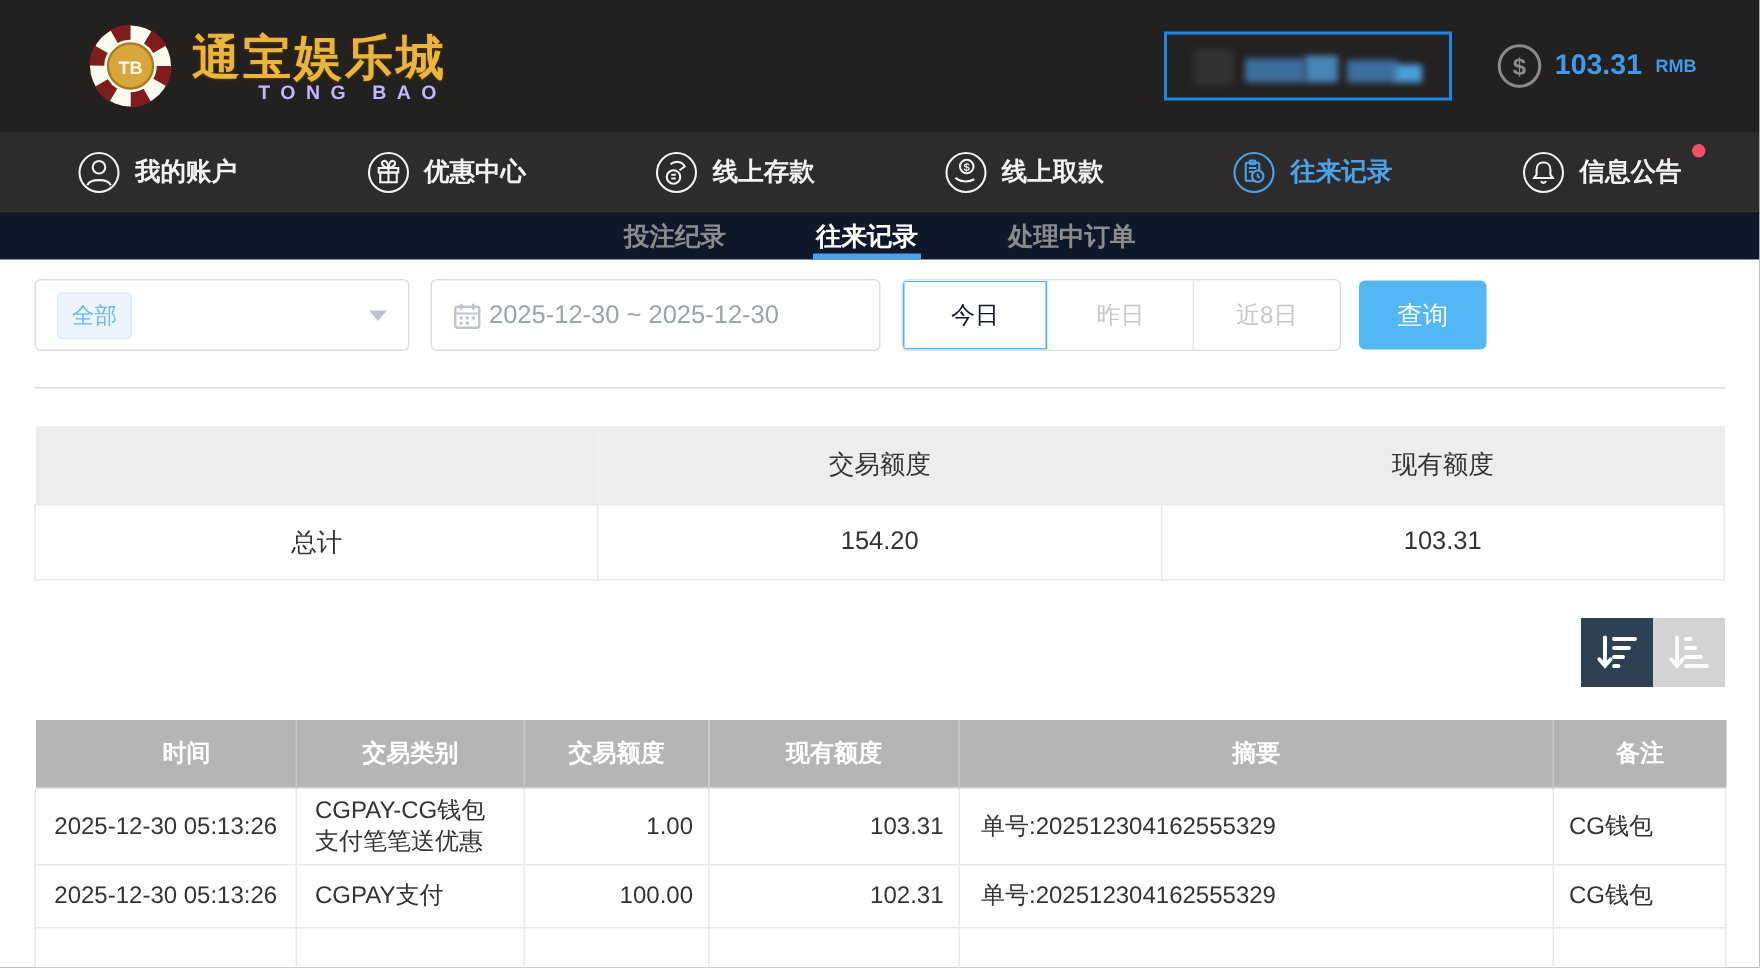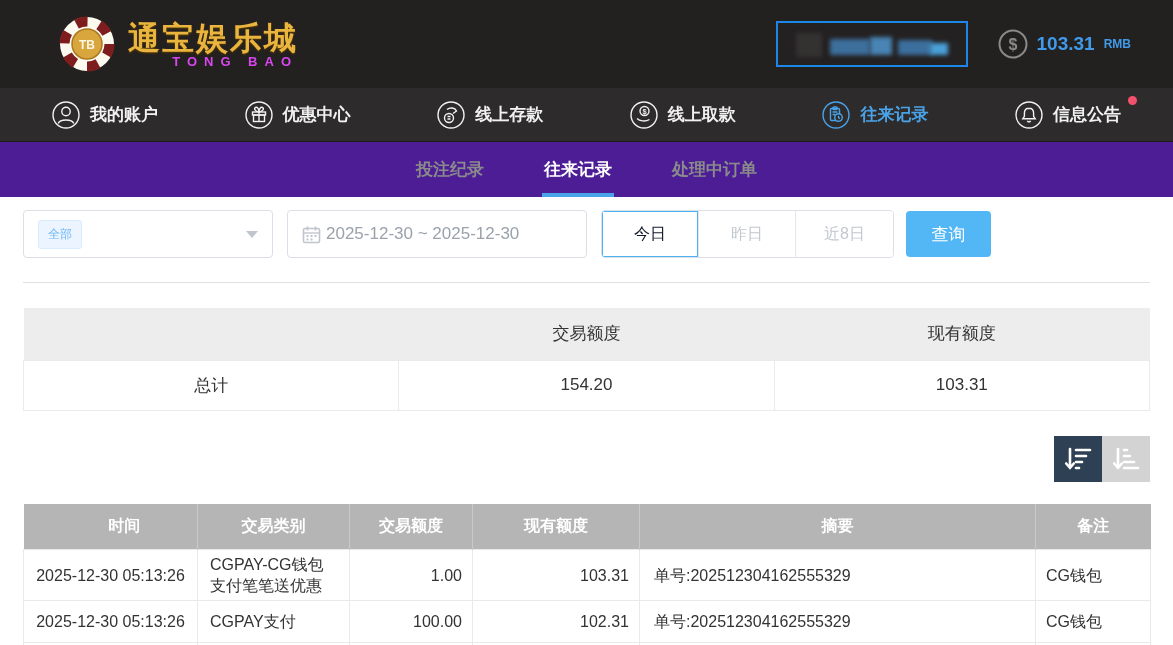--- a/index.html
+++ b/index.html
@@ -4,21 +4,21 @@
 <style>
   * { margin:0; padding:0; box-sizing:border-box; }
   body { background:#555; font-family:"Liberation Sans", sans-serif; }
   .screen{ width:1173px; height:645px; position:relative; overflow:hidden; background:#fff; margin:0 auto; }
 
   
   .topbar{ height:88px; background:#232020; display:flex; align-items:center; justify-content:space-between; padding:0 42px 0 58px; }
   .logo{ display:flex; align-items:center; gap:12px; cursor:pointer; }
   .logo-text{ display:flex; flex-direction:column; }
   .logo-cn{ font-size:32px; font-weight:700; color:#e9b53e; letter-spacing:2px; text-shadow:0 1px 2px #5a3c00; line-height:36px; }
-  .logo-en{ font-size:13px; font-weight:700; color:#d946ef; letter-spacing:7px; text-align:right; margin-top:-2px; }
+  .logo-en{ font-size:13px; font-weight:700; color:#c4b5fd; letter-spacing:7px; text-align:right; margin-top:-2px; }
   .topbar-right{ display:flex; align-items:center; gap:30px; }
   .user-box{ width:192px; height:46px; border:2px solid #1b87e6; background:#242122; position:relative; overflow:hidden; cursor:pointer; }
   .px{ position:absolute; filter:blur(2px); }
   .px1{ left:18px; top:10px; width:26px; height:24px; background:#343131; }
   .px2{ left:52px; top:16px; width:40px; height:16px; background:#3d6f9d; }
   .px3{ left:92px; top:14px; width:22px; height:18px; background:#4884b4; }
   .px4{ left:120px; top:17px; width:34px; height:15px; background:#3c6f9e; }
   .px5{ left:152px; top:20px; width:18px; height:12px; background:#49a0d8; }
   .balance{ display:flex; align-items:center; gap:9px; }
   .coin-icon{ width:30px; height:30px; }
@@ -26,30 +26,30 @@
   .balance-cur{ font-size:12px; font-weight:700; color:#3f9bea; }
 
   
   .nav{ height:53px; background:#2d2b2b; display:flex; align-items:center; justify-content:space-between; padding:0 52px; }
   .nav-item{ display:flex; align-items:center; gap:10px; color:#f2f2f2; font-size:17px; font-weight:700; cursor:pointer; position:relative; }
   .nav-item svg{ width:28px; height:28px; stroke:currentColor; fill:none; stroke-width:1.4; }
   .nav-item.active{ color:#4aa3e8; }
   .nav-dot{ position:absolute; right:-16px; top:-5px; width:9px; height:9px; border-radius:50%; background:#f3506e; }
 
   
-  .subtabs{ height:56px; background:#4c1d95; border-top:1px solid #1d1b1b; display:flex; justify-content:center; }
+  .subtabs{ height:32px; background:#0f172a; border-top:1px solid #1d1b1b; display:flex; justify-content:center; }
   .subtab{ padding:0 30px; display:flex; align-items:center; color:#8b8b8b; font-size:17px; font-weight:700; cursor:pointer; position:relative; }
   .subtab.active{ color:#fff; }
   .subtab.active::after{ content:''; position:absolute; left:28px; right:28px; bottom:0; height:4px; background:#4aa3e8; }
 
   
   .content{ padding:0 23px; }
   .filter-row{ margin-top:13px; display:flex; align-items:center; }
   .select-box{ width:250px; height:48px; border:1px solid #dcdfe6; border-radius:4px; display:flex; align-items:center; justify-content:space-between; padding:0 14px; cursor:pointer; background:#fff; }
-  .type-tag{ background:#ecf5ff; border:1px solid #d9ecff; color:#6db6f5; font-size:12px; padding:5px 9px; border-radius:3px; }
+  .type-tag{ background:#ecf5ff; border:1px solid #d9ecff; color:#6db6f5; font-size:15px; padding:5px 9px; border-radius:3px; }
   .caret{ width:0; height:0; border-left:6px solid transparent; border-right:6px solid transparent; border-top:7px solid #c0c4cc; }
   .date-box{ margin-left:14px; width:300px; height:48px; border:1px solid #dcdfe6; border-radius:4px; display:flex; align-items:center; gap:5px; padding:0 14px; color:#9aa2ab; font-size:17px; cursor:pointer; background:#fff; }
   .quick-group{ margin-left:14px; display:flex; height:48px; border:1px solid #dcdfe6; border-radius:4px; overflow:hidden; background:#fff; }
   .quick{ width:97px; display:flex; align-items:center; justify-content:center; font-size:16px; color:#c3c8cf; border-right:1px solid #e4e7ec; cursor:pointer; background:#fff; }
   .quick:last-child{ border-right:none; }
   .quick.active{ color:#0f172a; box-shadow:inset 0 0 0 1px #4db3f2;text-align:right; }
   .search-btn{ margin-left:12px; width:85px; height:46px; background:#54b7f5; color:#fff; font-size:17px; border:none; border-radius:4px; cursor:pointer; font-family:inherit; }
   .divider{ margin-top:24px; height:1px; background:#e0e0e0; }
 
   

